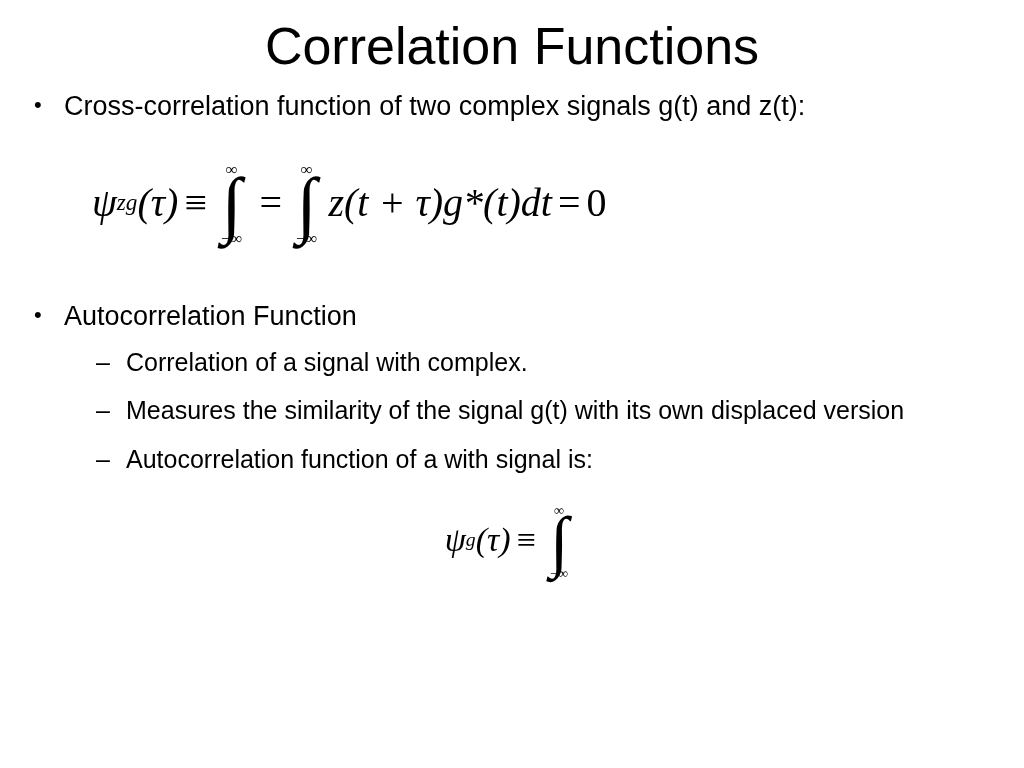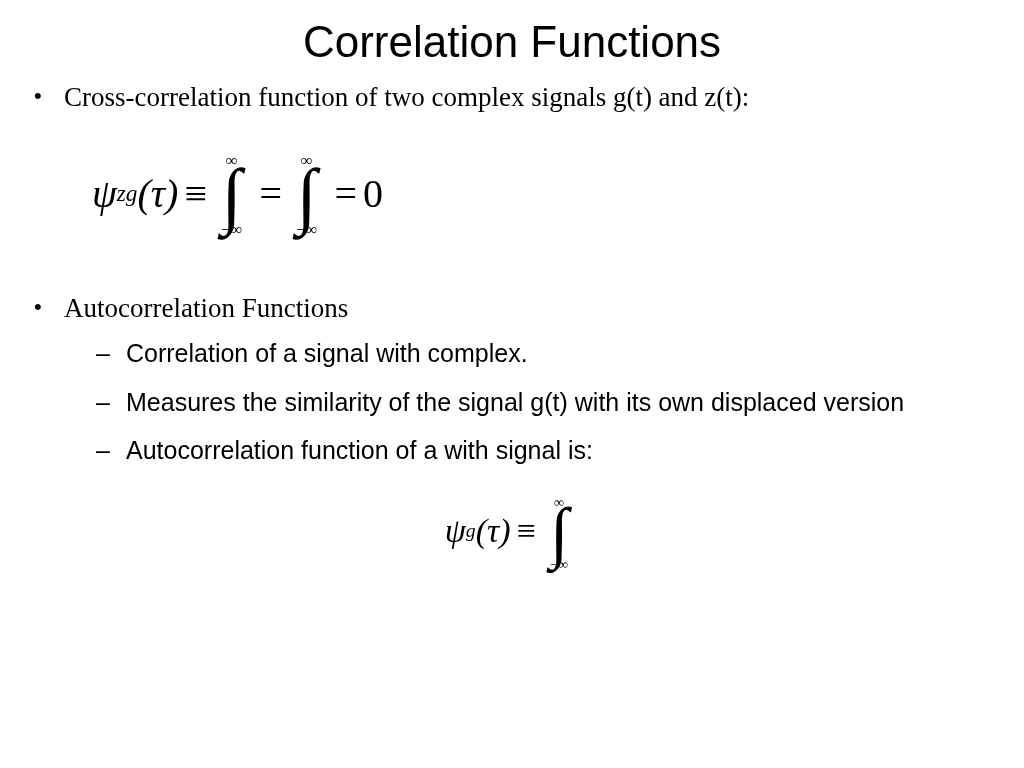--- a/index.html
+++ b/index.html
@@ -16,21 +16,21 @@
     position: relative;
   }
   .slide {
     position: relative;
     width: 1024px;
     height: 768px;
     box-sizing: border-box;
   }
   .slide-title {
     text-align: center;
-    font-size: 44px;
+    font-size: 52px;
     font-weight: normal;
     letter-spacing: 0px;
     margin: 0;
     padding-top: 18px;
     line-height: 1.1;
     font-family: "Liberation Sans", sans-serif;
   }
   .body-block {
     padding: 0 34px;
     margin-top: 14px;
@@ -45,21 +45,20 @@
   .bullet-l1 .marker {
     width: 30px;
     flex: 0 0 30px;
     text-align: left;
     font-size: 22px;
     line-height: 1.45;
   }
   .bullet-l1 .text {
     flex: 1 1 auto;
     padding-right: 80px;
-    font-family: Liberation Serif, serif;
   }
   .bullet-l2 {
     display: flex;
     align-items: flex-start;
     font-size: 25px;
     line-height: 1.3;
     margin: 0 0 2px 0;
     padding-left: 62px;
   }
   .bullet-l2 .marker {
@@ -159,29 +158,30 @@
         <span class="lim-bot">−∞</span>
       </span>
       <span class="sp"></span>
       <span class="op">=</span>
       <span class="intg">
         <span class="lim-top">∞</span>
         <span class="sym">∫</span>
         <span class="lim-bot">−∞</span>
       </span>
       <span class="sp"></span>
+      <span>z(t + τ)g*(t)dt</span>
       <span class="op">=</span>
       <span class="nonit">0</span>
     </div>
 
     <div style="height:54px"></div>
 
     <div class="bullet-l1">
       <span class="marker">•</span>
-      <span class="text">Autocorrelation Functions</span>
+      <span class="text">Autocorrelation Function</span>
     </div>
 
     <div style="height:10px"></div>
 
     <div class="bullet-l2">
       <span class="marker">–</span>
       <span class="text">Correlation of a signal with complex.</span>
     </div>
 
     <div style="height:14px"></div>

